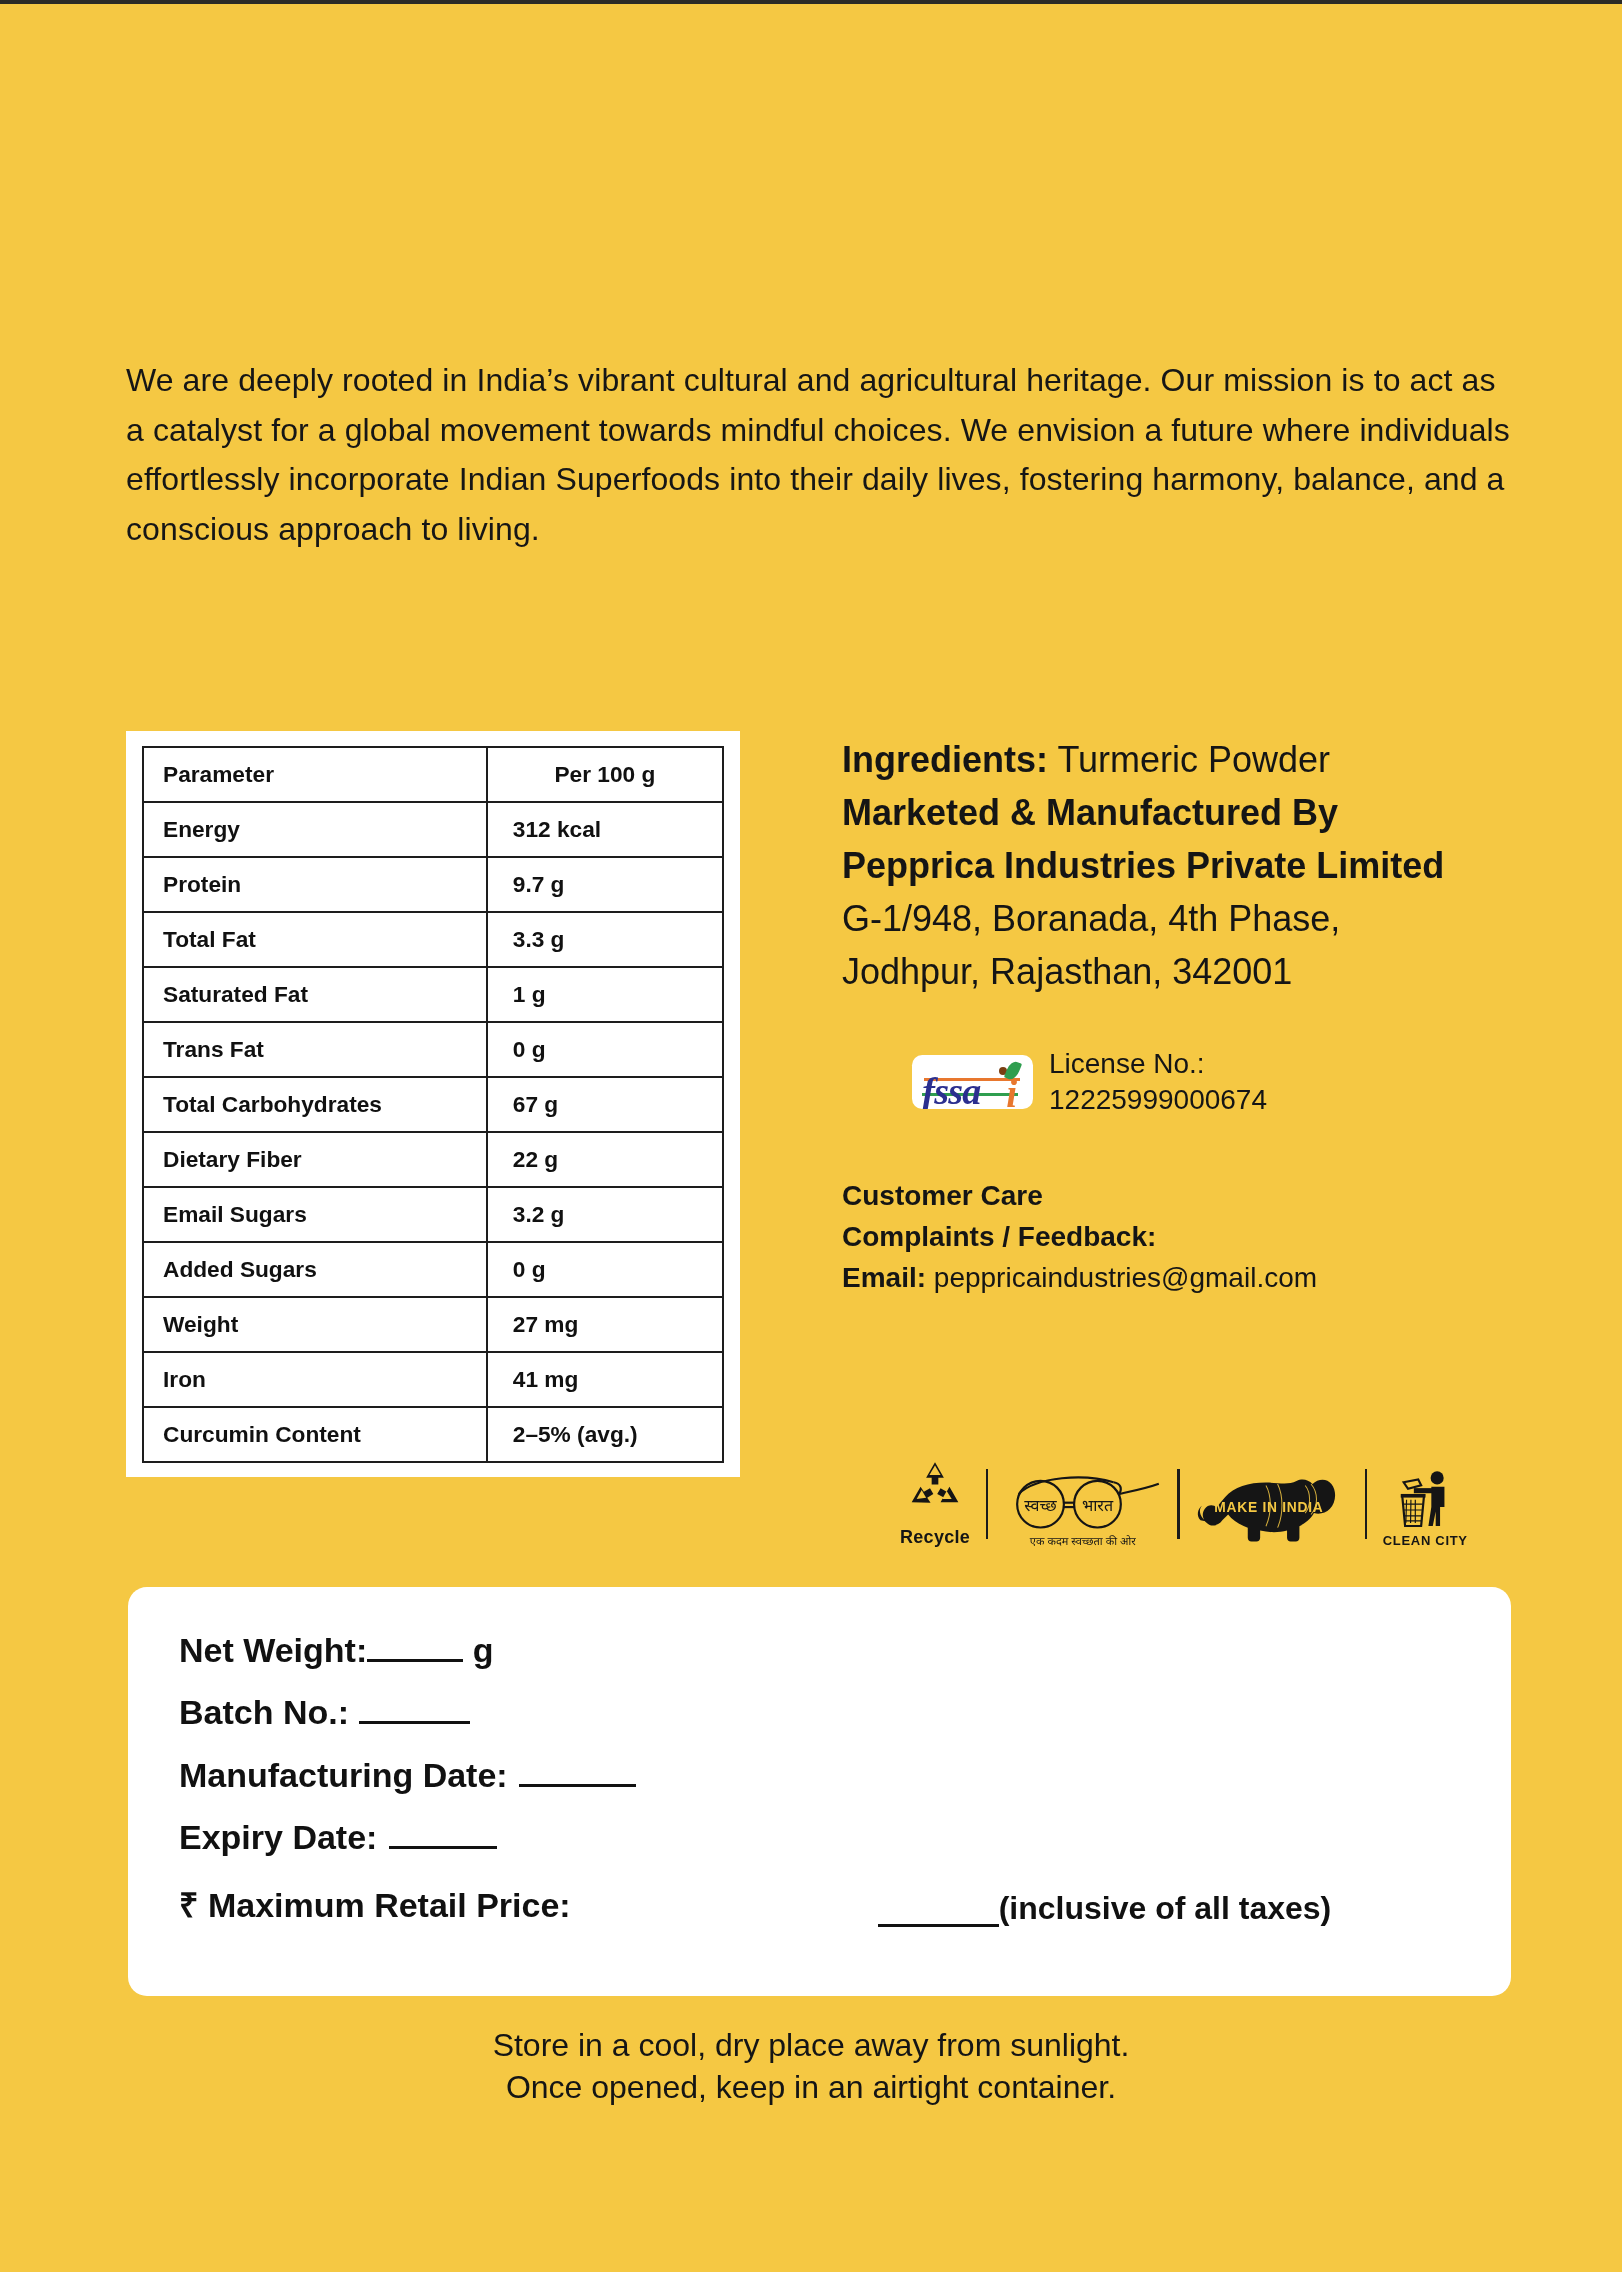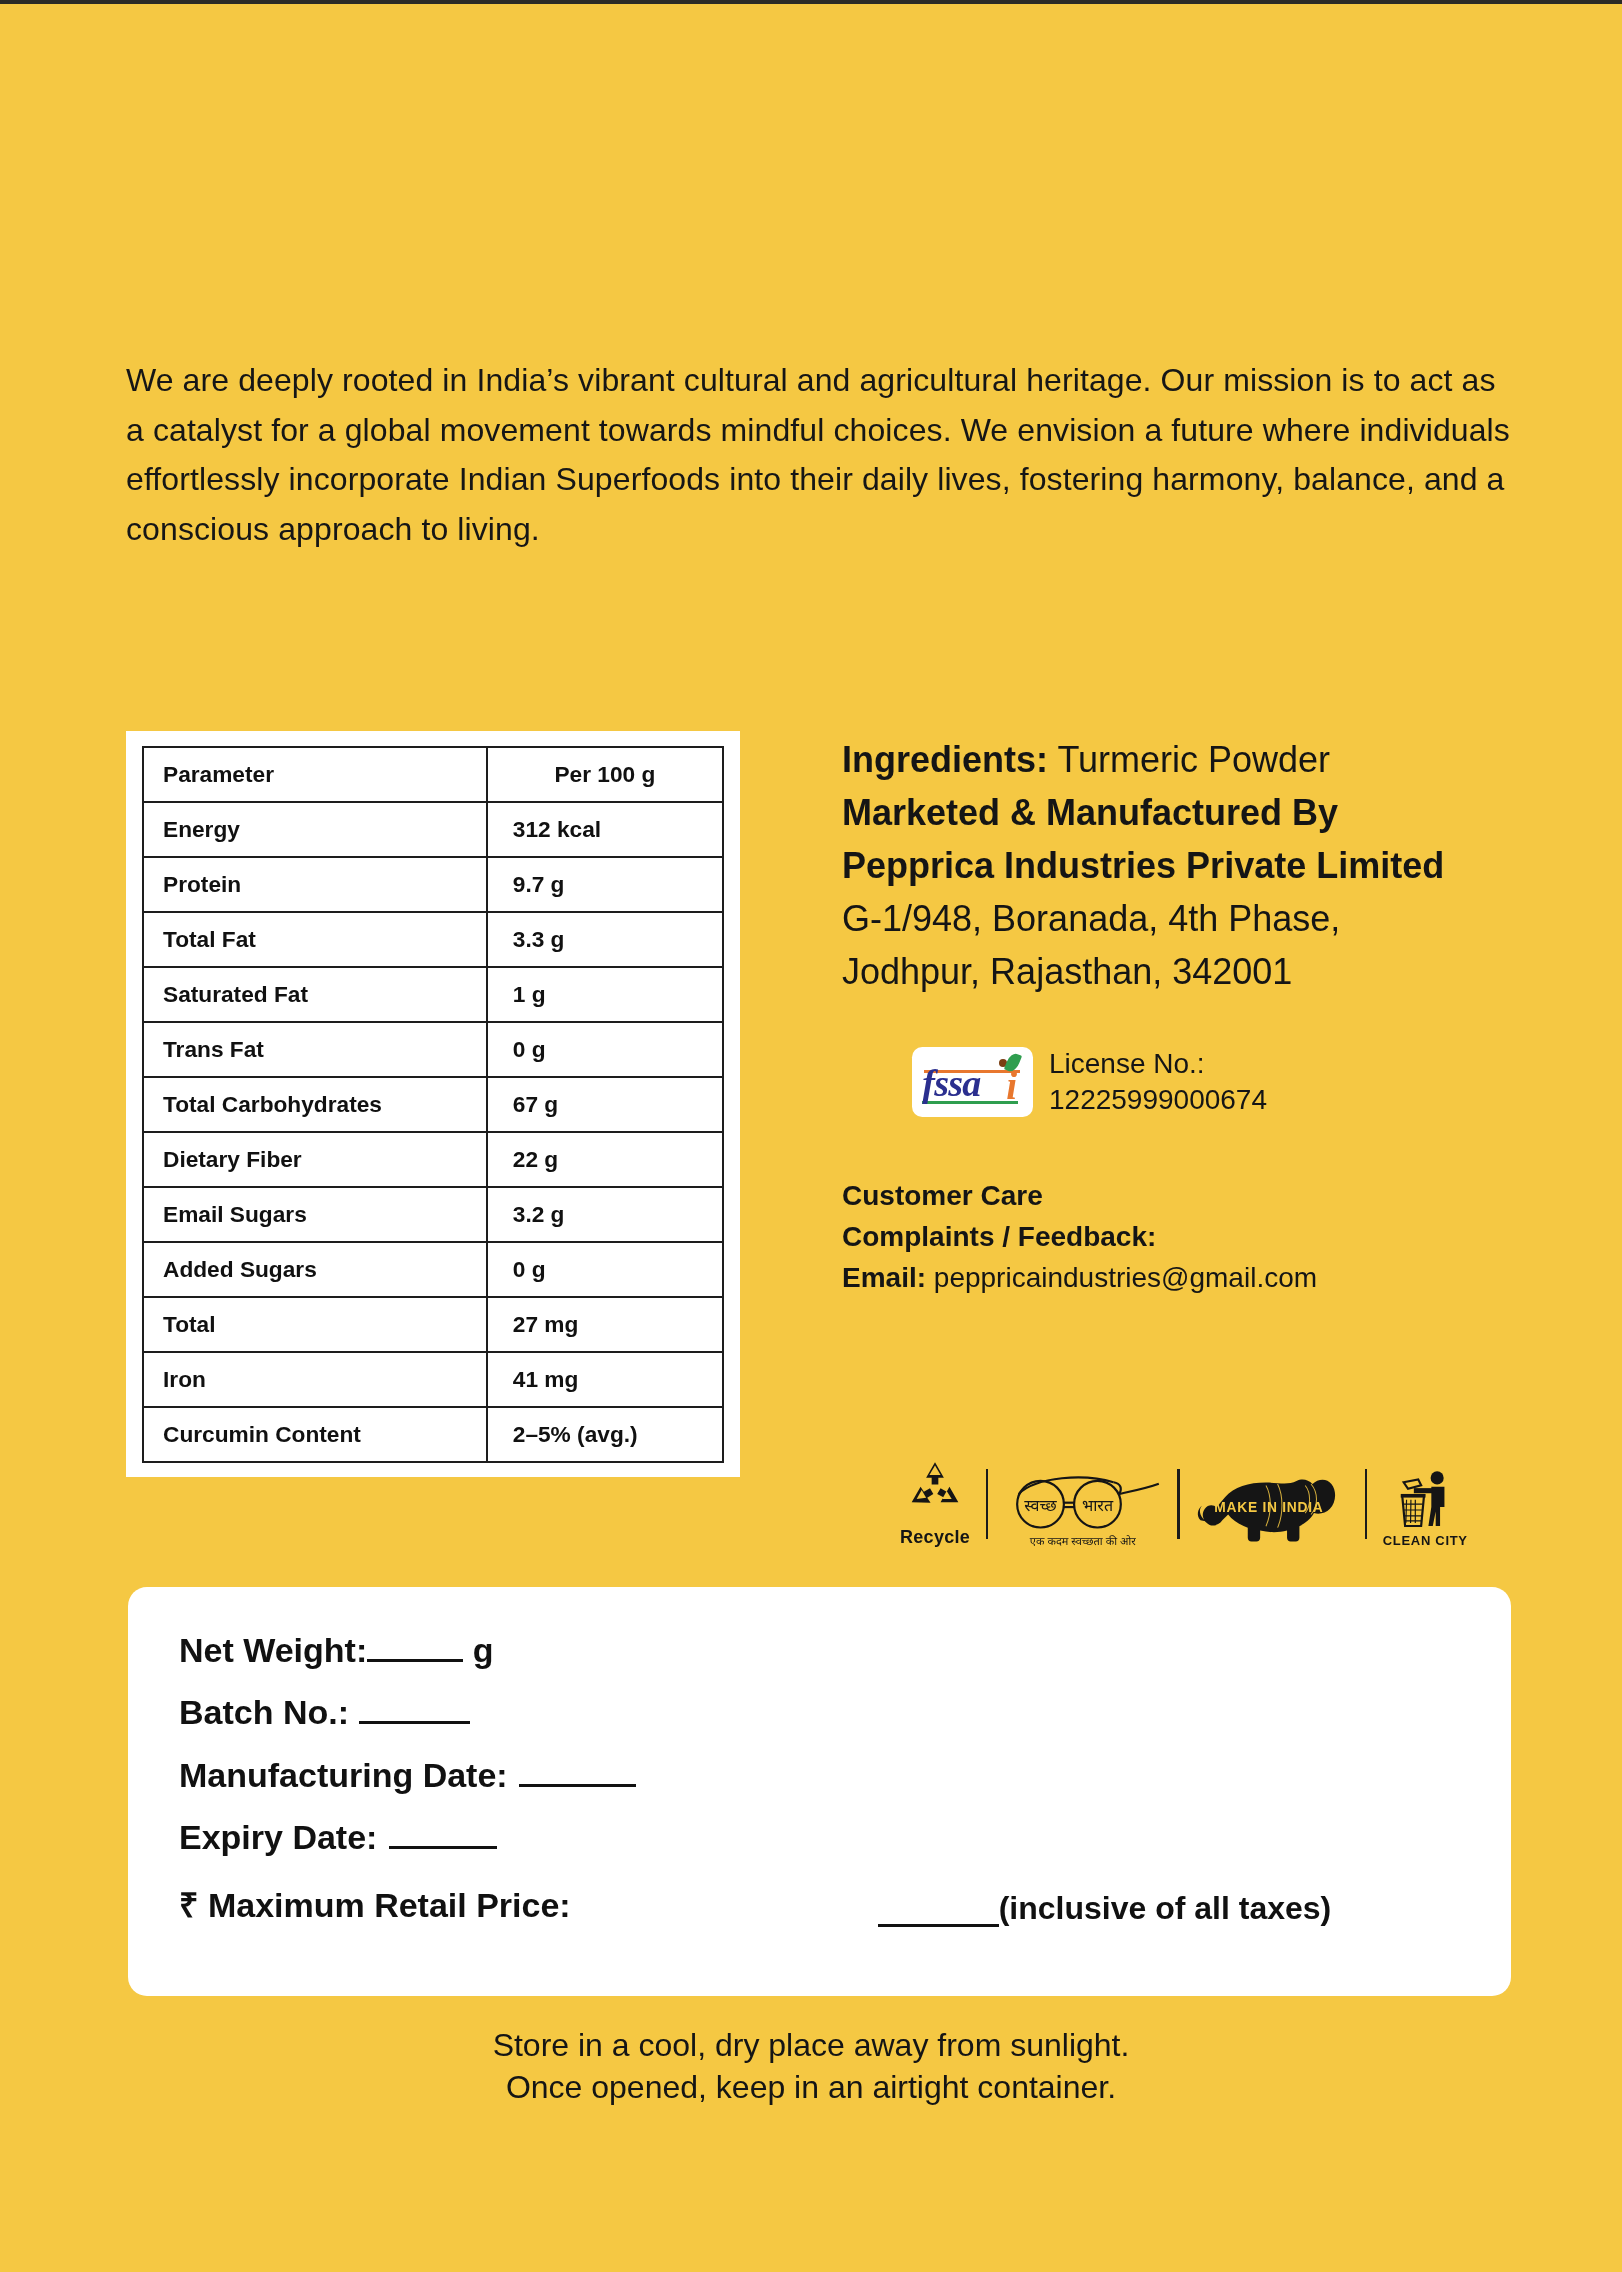--- a/index.html
+++ b/index.html
@@ -80,21 +80,21 @@
   .fssai-row {
     position: absolute;
     left: 912px;
     top: 1046px;
     display: flex;
     align-items: center;
     gap: 16px;
   }
   .fssai-badge {
     width: 121px;
-    height: 70px;
+    height: 54px;
     background: #ffffff;
     border-radius: 10.2px;
     position: relative;
     overflow: hidden;
   }
   .fssai-badge .bar-top {
     position: absolute;
     left: 11.7px; right: 13px; top: 22.7px;
     height: 3.7px;
     background: #E8772E;
@@ -295,21 +295,21 @@
         </tr>
         <tr>
           <td class="col-param">Email Sugars</td>
           <td class="col-value">3.2 g</td>
         </tr>
         <tr>
           <td class="col-param">Added Sugars</td>
           <td class="col-value">0 g</td>
         </tr>
         <tr>
-          <td class="col-param">Total</td>
+          <td class="col-param">Weight</td>
           <td class="col-value">27 mg</td>
         </tr>
         <tr>
           <td class="col-param">Iron</td>
           <td class="col-value">41 mg</td>
         </tr>
         <tr>
           <td class="col-param">Curcumin Content</td>
           <td class="col-value">2–5% (avg.)</td>
         </tr>

